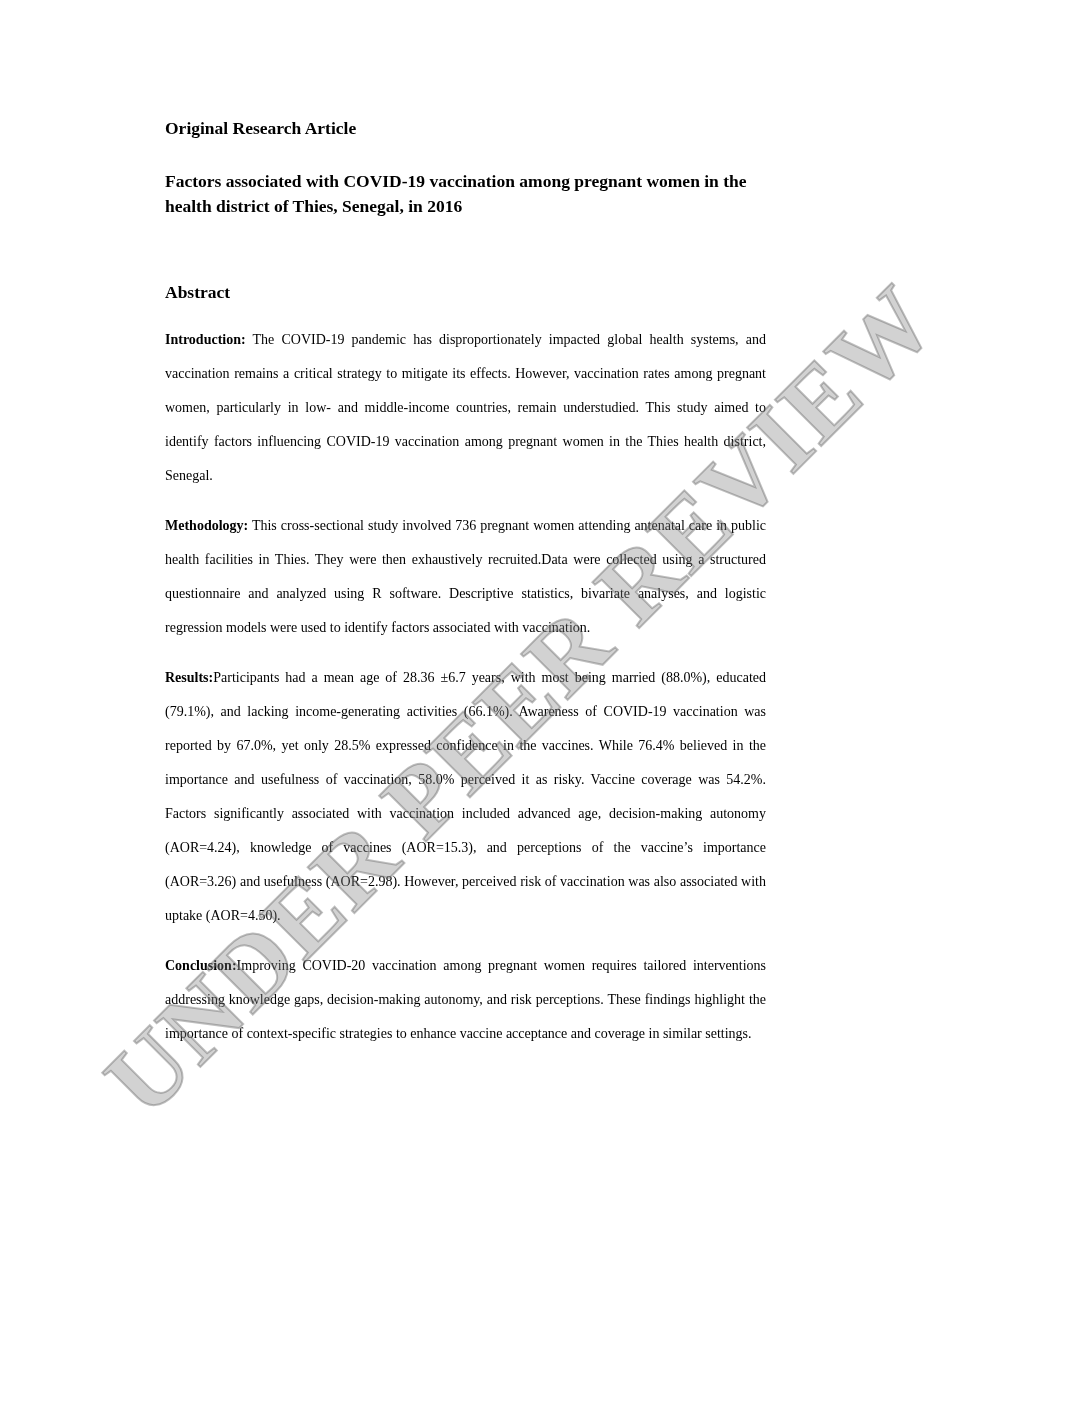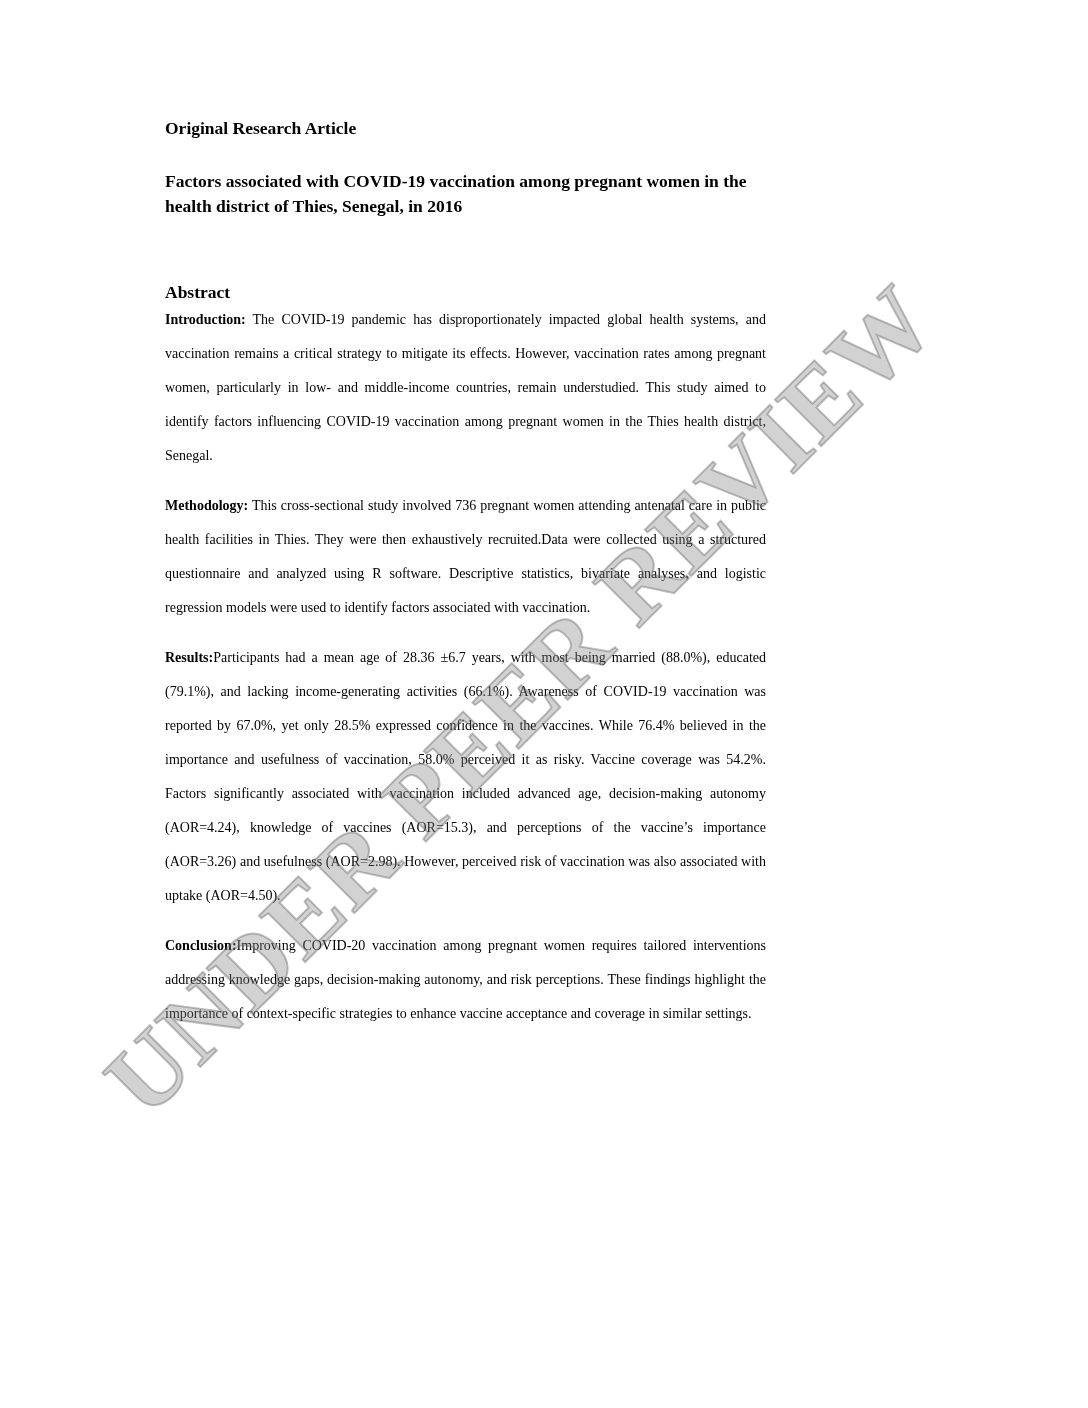--- a/index.html
+++ b/index.html
@@ -25,20 +25,21 @@
   }
   .paper-title {
     font-size: 17.5px;
     font-weight: bold;
     line-height: 1.45;
     margin-bottom: 62px;
   }
   .abstract-heading {
     font-size: 17.5px;
     font-weight: bold;
+    margin-bottom: 20px;
   }
   .para {
     font-size: 14px;
     line-height: 34px;
     text-align: justify;
     margin-bottom: 16px;
   }
   .para strong { font-weight: bold; }
   .watermark {
     position: absolute;

